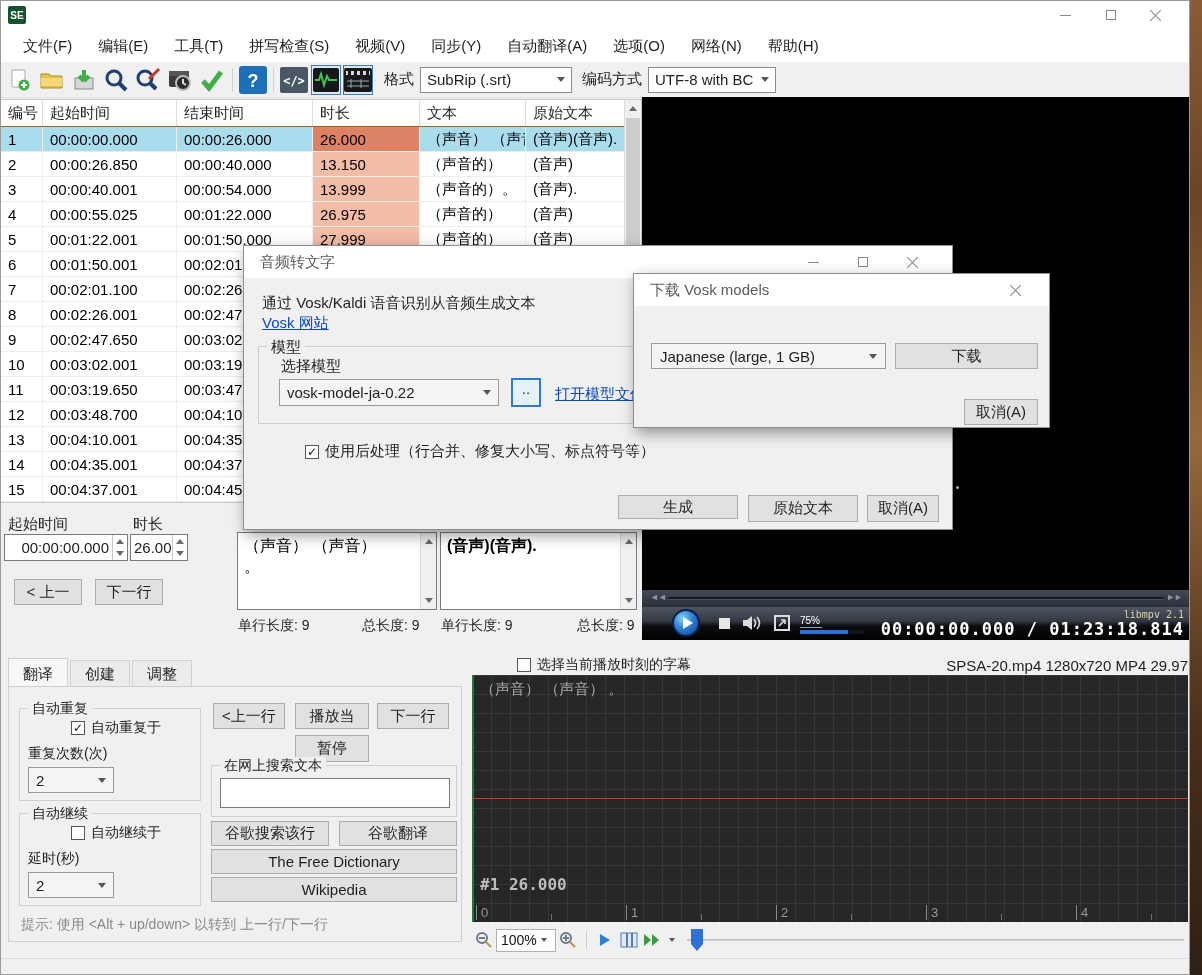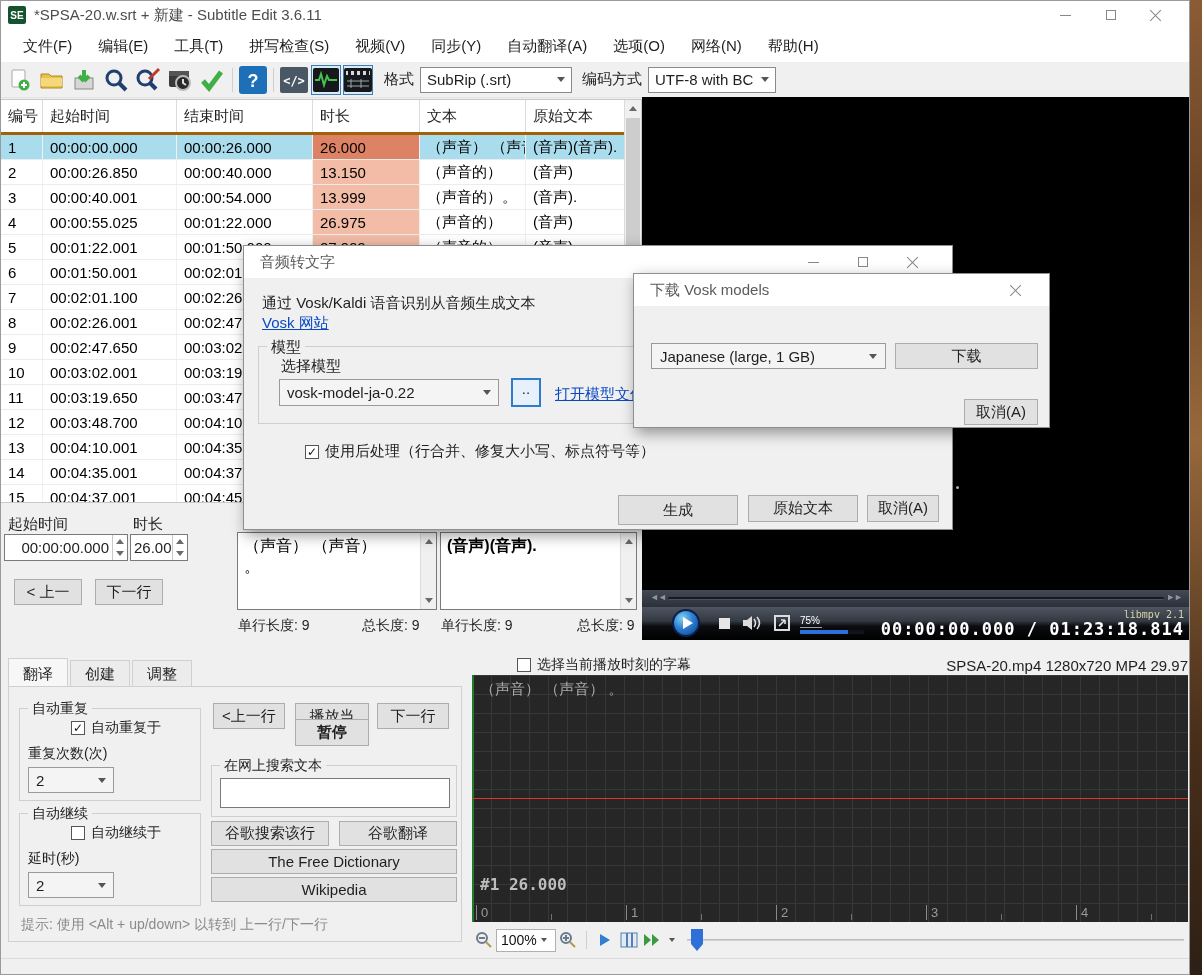--- a/index.html
+++ b/index.html
@@ -37,21 +37,21 @@
   .tb-label { margin:0 6px 0 10px; color:#1f1f1f; }
   .tb-select { height:26px; background:#fff; border:1px solid #8a8a8a; display:flex; align-items:center; padding:0 6px; color:#1f1f1f; position:relative; }
   .tb-select .caret { margin-left:auto; }
   .caret { width:0; height:0; border-left:4px solid transparent; border-right:4px solid transparent; border-top:5px solid #555; display:inline-block; }
   #format-select { width:152px; }
   #encoding-select { width:128px; }
 
   
   #subtitle-table { left:0; top:99px; width:642px; height:404px; background:#fff; border:1px solid #c8c8c8; overflow:hidden; }
   .thead,.trow { display:grid; grid-template-columns:42px 134px 136px 107px 106px 1fr; width:625px; }
-  .thead { height:35px; border-bottom:3px solid #a16207; }
+  .thead { height:27px; border-bottom:1px solid #a16207; }
   .thead .hc { display:flex; align-items:center; padding-left:7px; color:#1f1f1f; border-right:1px solid #dcdcdc; }
   .trow { height:25px; border-bottom:1px solid #ececec; }
   .trow .c { display:flex; align-items:center; padding-left:7px; border-right:1px solid #f0f0f0; white-space:nowrap; overflow:hidden; color:#000; }
   .c-dur { background:#f2bca6; }
   .trow.sel { background:#a9ddee; }
   .trow.sel .c-dur { background:#dd8265; }
   #table-scrollbar { position:absolute; right:0; top:0; width:17px; height:402px; background:#f0f0f0; border-left:1px solid #dcdcdc; }
   .sb-arrow-up,.sb-arrow-down { position:absolute; left:0; width:16px; height:17px; display:flex; align-items:center; justify-content:center; }
   .sb-arrow-up { top:0; } .sb-arrow-down { bottom:0; }
   .tri-up { width:0;height:0;border-left:4px solid transparent;border-right:4px solid transparent;border-bottom:5px solid #6a6a6a; }
@@ -148,21 +148,20 @@
   #browse-btn { position:absolute; left:252px; top:31px; width:30px; height:29px; background:#e7f1fb; border:2px solid #2d7cd1; display:flex; align-items:flex-start; justify-content:center; color:#1f1f1f; }
   #vosk-model-select { position:absolute; left:17px; top:69px; width:235px; height:26px; background:#f4f4f4; border:1px solid #9a9a9a; display:flex; align-items:center; padding:0 8px; color:#1f1f1f; }
 </style>
 </head>
 <body>
 
 <div id="root">
 
   <div id="titlebar" class="abs">
     <div class="app-icon">SE</div>
-    <div class="title-text">*SPSA-20.w.srt + 新建 - Subtitle Edit 3.6.11</div>
     <div class="win-controls">
       <div class="win-btn">
           <span class="glyph-min"></span>
         </div>
       <div class="win-btn">
           <span class="glyph-max"></span>
         </div>
       <div class="win-btn">
           <span class="glyph-x"></span>
         </div>
@@ -550,21 +549,21 @@
         </label>
         <span class="lbl" style="left:8px;top:36px;font-size:14px;">延时(秒)</span>
         <div class="select" style="left:8px;top:58px;width:86px;">
           <span>2</span>
             <span class="caret"></span>
         </div>
       </div>
       <div class="btn" style="left:204px;top:16px;width:72px;height:26px;">&lt;上一行</div>
       <div class="btn" style="left:286px;top:16px;width:74px;height:26px;">播放当</div>
       <div class="btn" style="left:368px;top:16px;width:72px;height:26px;">下一行</div>
-      <div class="btn" style="left:286px;top:32px;width:74px;height:27px;font-weight:bold;">暂停</div>
+      <div class="btn" style="left:286px;top:48px;width:74px;height:27px;">暂停</div>
       <div class="groupbox" style="left:202px;top:78px;width:246px;height:52px;">
         <span class="gb-label">在网上搜索文本</span>
         <div id="search-input" style="height:30px;top:12px;"></div>
       </div>
       <div class="btn" style="left:202px;top:134px;width:118px;height:25px;">谷歌搜索该行</div>
       <div class="btn" style="left:330px;top:134px;width:118px;height:25px;">谷歌翻译</div>
       <div class="btn" style="left:202px;top:190px;width:246px;height:25px;">Wikipedia</div>
       <div class="btn" style="left:202px;top:162px;width:246px;height:25px;">The Free Dictionary</div>
       <div id="hint-text">提示: 使用 &lt;Alt + up/down&gt; 以转到 上一行/下一行</div>
     </div>
@@ -664,21 +663,21 @@
         <span>vosk-model-ja-0.22</span>
           <span class="caret" style="margin-left:auto;"></span>
       </div>
       <div id="browse-btn">..</div>
       <span class="lbl link" style="left:296px;top:38px;">打开模型文件夹</span>
     </div>
     <label class="check" style="position:absolute;left:18px;top:196px;font-size:15px;">
       <span class="cbox checked"></span>
       <span>使用后处理（行合并、修复大小写、标点符号等）</span>
     </label>
-    <div class="btn" style="left:374px;top:249px;width:120px;height:30px;">生成</div>
+    <div class="btn" style="left:374px;top:249px;width:120px;height:24px;">生成</div>
     <div class="btn" style="left:504px;top:249px;width:110px;height:27px;">原始文本</div>
     <div class="btn" style="left:623px;top:249px;width:72px;height:27px;">取消(A)</div>
   </div>
 
   <div id="dlg-vosk" class="dialog">
     <div class="dlg-titlebar">
       <span>下载 Vosk models</span>
       <div class="dlg-controls" style="right:8px;">
         <div class="dlg-btn">
             <span class="glyph-x"></span>

